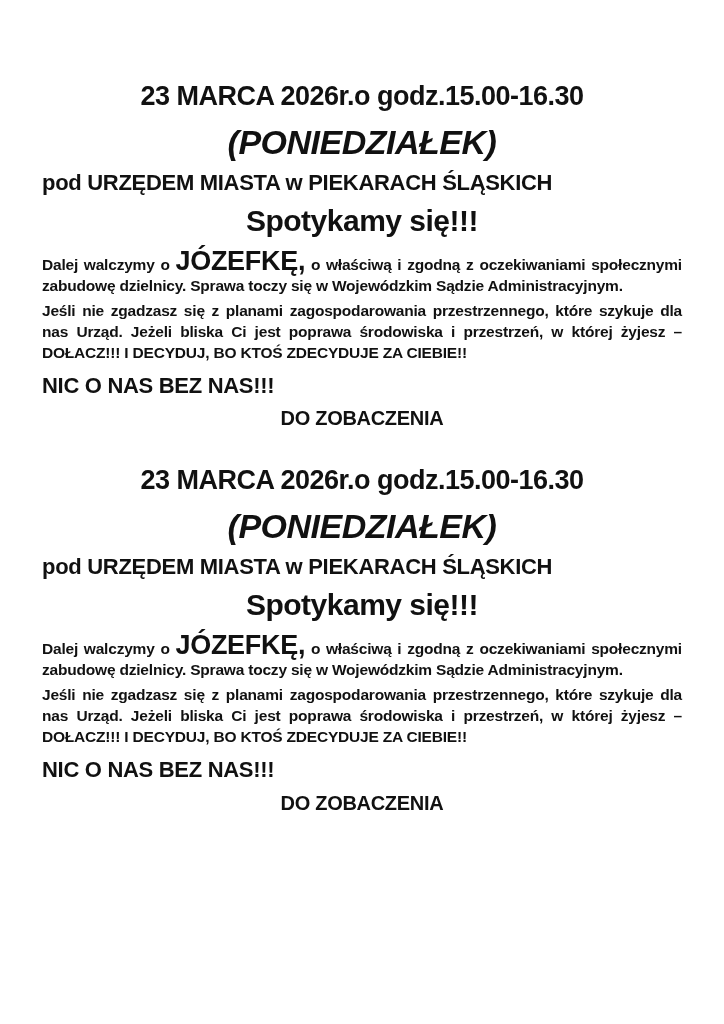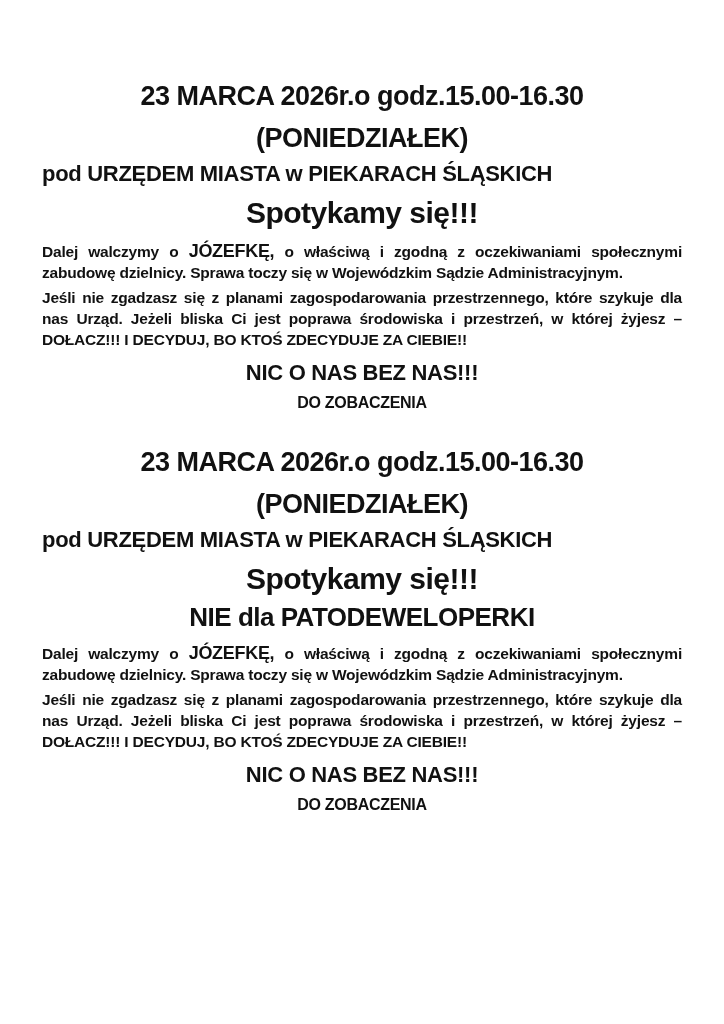--- a/index.html
+++ b/index.html
@@ -23,25 +23,26 @@
   .flyer-section + .flyer-section { margin-top: 34px; }
 
   .h-date {
     font-size: 27px;
     line-height: 1.25;
     text-align: center;
     letter-spacing: -0.5px;
     margin: 0;
   }
   .h-day {
-    font-size: 27px;
+    font-size: 34px;
     line-height: 1.2;
     text-align: center;
     letter-spacing: -0.5px;
     margin: 8px 0 0 0;
+    font-style: italic;
   }
   .h-loc {
     font-size: 22px;
     line-height: 1.2;
     letter-spacing: -0.3px;
     margin: 7px 0 0 0;
   }
   .h-meet {
     font-size: 30px;
     line-height: 1.2;
@@ -58,34 +59,34 @@
   }
   .body-para {
     font-size: 15.5px;
     line-height: 21px;
     letter-spacing: -0.2px;
     text-align: justify;
     margin: 10px 0 0 0;
   }
   .body-para.second { margin-top: 4px; }
   .emph-word {
-    font-size: 18px;
+    font-size: 27px;
     line-height: 0.9;
     letter-spacing: -0.3px;
     margin-top: 32px;
   }
   .h-slogan {
     font-size: 22px;
     line-height: 1.2;
-    text-align: center;
+    text-align: left;
     letter-spacing: -0.3px;
     margin: 10px 0 0 0;
   }
   .h-farewell {
-    font-size: 16px;
+    font-size: 20px;
     line-height: 1.2;
     text-align: center;
     letter-spacing: -0.3px;
     margin: 7px 0 0 0;
   }
 </style>
 </head>
 <body>
 
 <div class="page">
@@ -99,20 +100,19 @@
     <p class="body-para second">Jeśli nie zgadzasz się z planami zagospodarowania przestrzennego, które szykuje dla nas Urząd. Jeżeli bliska Ci jest poprawa środowiska i przestrzeń, w której żyjesz – DOŁACZ!!! I DECYDUJ, BO KTOŚ ZDECYDUJE ZA CIEBIE!!</p>
     <div class="h-slogan">NIC O NAS BEZ NAS!!!</div>
     <div class="h-farewell">DO ZOBACZENIA</div>
   </div>
 
   <div class="flyer-section">
     <div class="h-date">23 MARCA 2026r.o godz.15.00-16.30</div>
     <div class="h-day">(PONIEDZIAŁEK)</div>
     <div class="h-loc">pod URZĘDEM MIASTA w PIEKARACH ŚLĄSKICH</div>
     <div class="h-meet">Spotykamy się!!!</div>
-    <div class="h-no">NIE dla PATODEWELOPERKI</div>
     <p class="body-para"><span>Dalej walczymy o </span><span class="emph-word">JÓZEFKĘ,</span><span> o właściwą i zgodną z oczekiwaniami społecznymi zabudowę dzielnicy. Sprawa toczy się w Wojewódzkim Sądzie Administracyjnym.</span></p>
     <p class="body-para second">Jeśli nie zgadzasz się z planami zagospodarowania przestrzennego, które szykuje dla nas Urząd. Jeżeli bliska Ci jest poprawa środowiska i przestrzeń, w której żyjesz – DOŁACZ!!! I DECYDUJ, BO KTOŚ ZDECYDUJE ZA CIEBIE!!</p>
     <div class="h-slogan">NIC O NAS BEZ NAS!!!</div>
     <div class="h-farewell">DO ZOBACZENIA</div>
   </div>
 
 </div>
 
 </body></html>

